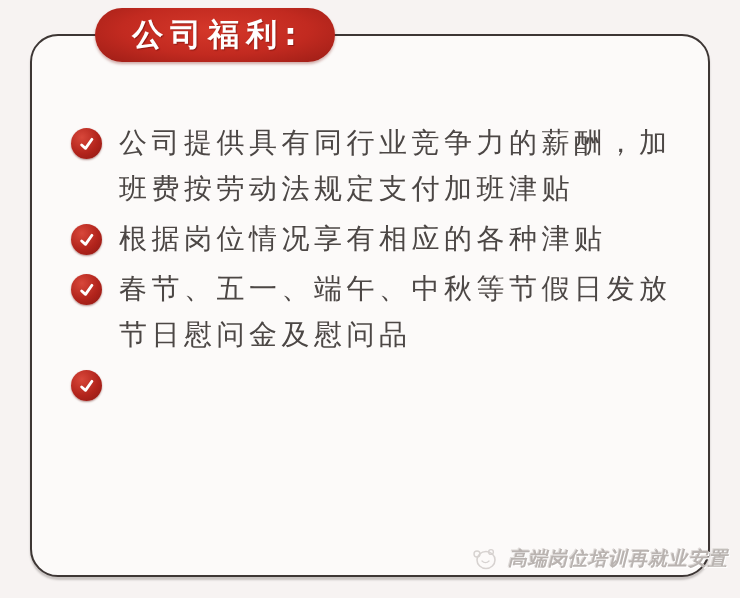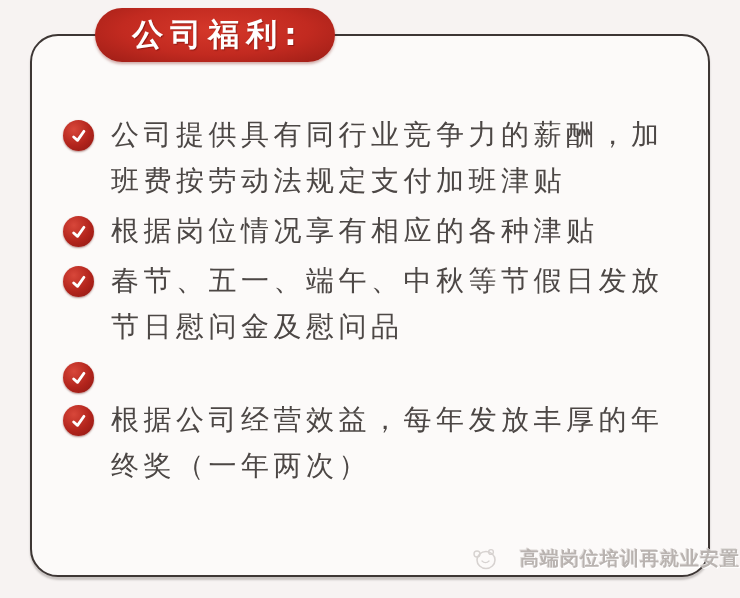--- a/index.html
+++ b/index.html
@@ -53,21 +53,21 @@
     text-shadow: 1px 1px 1px rgba(110,15,12,0.6);
     white-space: nowrap;
     padding-left: 6px;
   }
   
   .benefit-list {
     position: absolute;
     left: 63px;
     top: 112px;
     width: 620px;
-    margin: 0;
+    margin: 8px;
     padding: 0;
     list-style: none;
   }
   .benefit-item {
     display: flex;
     align-items: flex-start;
     margin-bottom: 4px;
   }
   .check {
     flex: 0 0 auto;
@@ -94,22 +94,23 @@
     color: #4c4745;
     font-weight: 500;
   }
   
   .watermark {
     position: absolute;
     left: 470px;
     top: 546px;
     display: flex;
     align-items: flex-end;
-    gap: 20px;
+    gap: 8px;
     z-index: 3;
+    font-style: italic;
   }
   .wm-icon svg {
     display: block;
     opacity: 0.55;
   }
   .wm-text {
     font-size: 19px;
     letter-spacing: 1px;
     color: #b9b3b0;
     text-shadow: 1px 1px 0 #ffffff, -1px -1px 0 #dedad8;
@@ -155,29 +156,20 @@
       <span class="benefit-text">春节、五一、端午、中秋等节假日发放
 节日慰问金及慰问品</span>
     </li>
     <li class="benefit-item">
       <span class="check">
         <svg viewBox="0 0 24 24" width="20" height="20">
             <path d="M5.5 12.5l4.2 4.5L18.5 7" stroke="#ffffff" stroke-width="3.4" fill="none" stroke-linecap="round" stroke-linejoin="round"></path>
           </svg>
       </span>
     </li>
-    <li class="benefit-item">
-      <span class="check">
-        <svg viewBox="0 0 24 24" width="20" height="20">
-            <path d="M5.5 12.5l4.2 4.5L18.5 7" stroke="#ffffff" stroke-width="3.4" fill="none" stroke-linecap="round" stroke-linejoin="round"></path>
-          </svg>
-      </span>
-      <span class="benefit-text">根据公司经营效益，每年发放丰厚的年
-终奖（一年两次）</span>
-    </li>
   </ul>
 
   <div class="watermark">
     <span class="wm-icon">
       <svg viewBox="0 0 30 26" width="30" height="26">
         <ellipse cx="16" cy="14" rx="9" ry="8.5" fill="none" stroke="#b9b3b0" stroke-width="1.6"></ellipse>
         <circle cx="7" cy="8" r="3" fill="none" stroke="#b9b3b0" stroke-width="1.4"></circle>
         <circle cx="21" cy="6" r="2.4" fill="none" stroke="#b9b3b0" stroke-width="1.4"></circle>
         <path d="M12 15c2 2 5 2 7 0" fill="none" stroke="#b9b3b0" stroke-width="1.3" stroke-linecap="round"></path>
       </svg>

